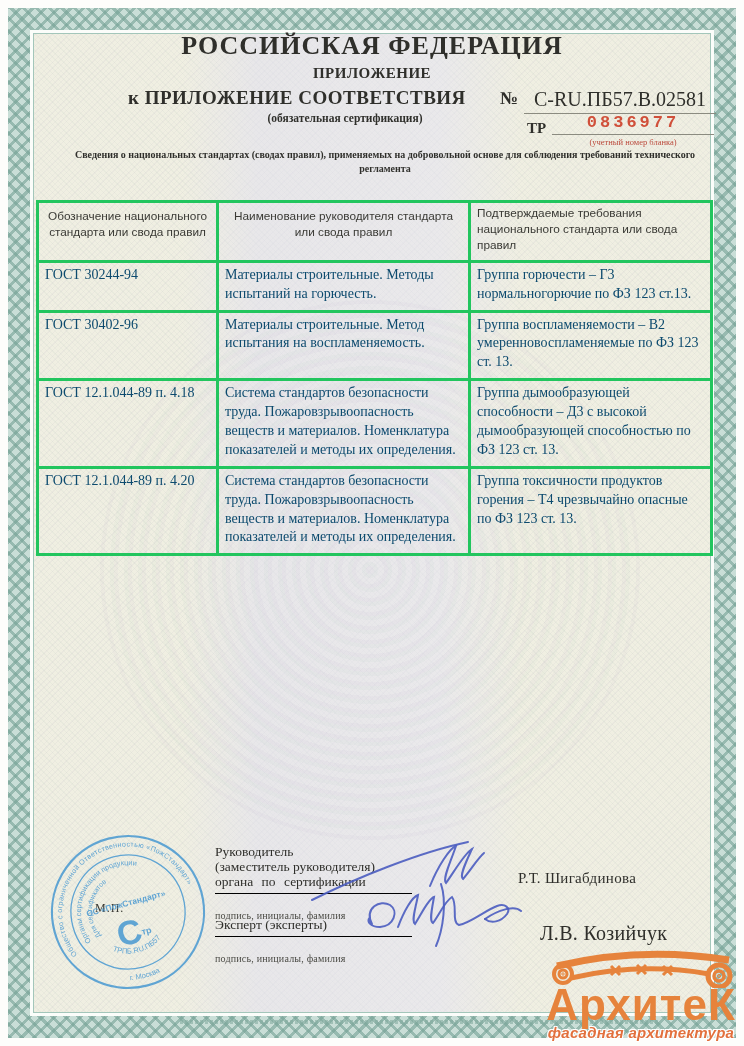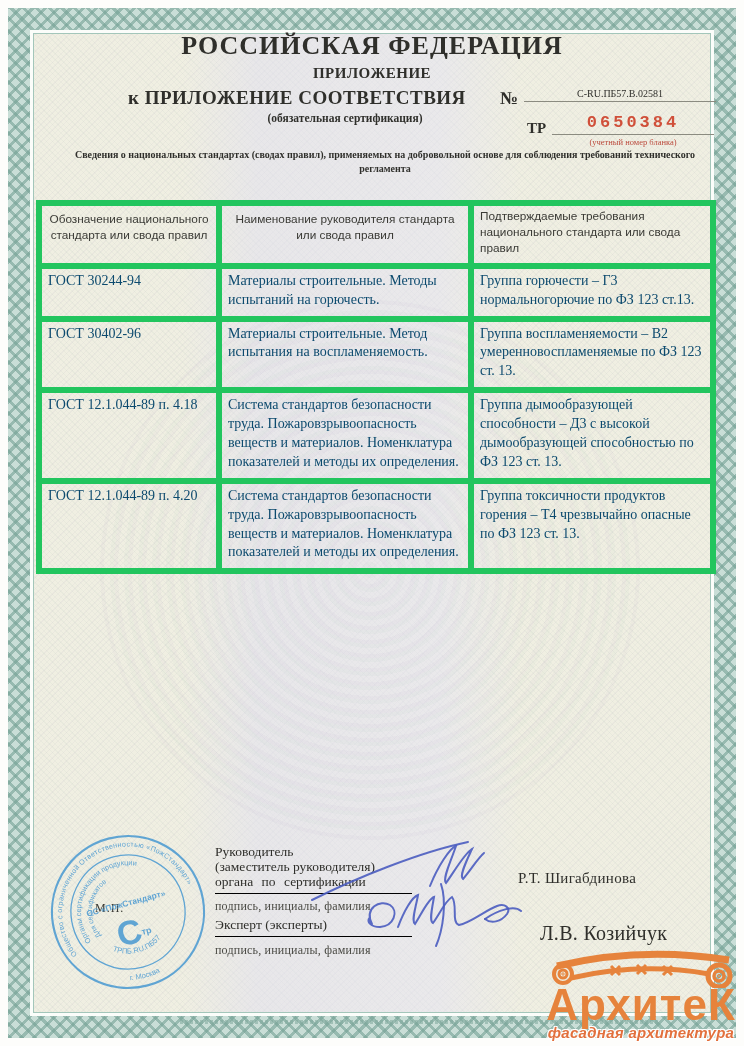--- a/index.html
+++ b/index.html
@@ -35,52 +35,52 @@
   }
   
   .country { position:absolute; left:0; top:31px; width:744px; z-index:2;
     text-align:center; font-size:26px; font-weight:bold; letter-spacing:1px; }
   .doc-type { position:absolute; left:0; top:65px; width:744px; z-index:2;
     text-align:center; font-size:15px; font-weight:bold; letter-spacing:.5px; }
   .cert-line { position:absolute; left:128px; top:87px; z-index:2;
     font-size:19px; font-weight:bold; letter-spacing:.5px; }
   .no-sign { position:absolute; left:500px; top:88px; z-index:2; font-size:18px; font-weight:bold; }
   .cert-number { position:absolute; left:524px; top:88px; width:192px; z-index:2;
-    text-align:center; font-size:10px; padding-bottom:2px; border-bottom:1px solid #8b8b80; }
+    text-align:center; font-size:20px; padding-bottom:2px; border-bottom:1px solid #8b8b80; }
   .mandatory { position:absolute; left:150px; top:112px; width:390px; z-index:2;
     text-align:center; font-size:11.5px; font-weight:bold; }
   .tr-label { position:absolute; left:527px; top:120px; z-index:2; font-size:15px; font-weight:bold; }
   .blank-number { position:absolute; left:552px; top:113px; width:162px; z-index:2;
     text-align:center; font-family:"Liberation Mono", monospace; font-weight:bold;
     font-size:17px; letter-spacing:3px; color:#d0503a;
     padding-bottom:2px; border-bottom:1px solid #8b8b80; }
   .blank-caption { position:absolute; left:552px; top:137px; width:162px; z-index:2;
     text-align:center; font-size:8.5px; color:#bb4a3c; }
   .subtitle { position:absolute; left:55px; top:148px; width:660px; z-index:2;
     text-align:center; font-size:10px; font-weight:bold; line-height:1.35; }
   
   table.std-table { position:absolute; left:36px; top:200px; width:674px; z-index:2;
     border-collapse:collapse; table-layout:fixed; }
   .std-table th, .std-table td {
-    border:6px solid #22c55e; vertical-align:top; padding:3px 6px 6px 6px;
+    border:3px solid #22c55e; vertical-align:top; padding:3px 6px 6px 6px;
   }
   .std-table col.c1 { width:180px; } .std-table col.c2 { width:252px; } .std-table col.c3 { width:242px; }
   .std-table th { font-family:"Liberation Sans", sans-serif; font-weight:normal;
     font-size:11.8px; line-height:1.35; color:#3a3a35; height:40px; }
   .std-table th.hc { text-align:center; padding-top:6px; }
   .std-table th.hl { text-align:left; }
   .std-table td { font-size:14px; line-height:1.35; color:#0c4a6e; text-align:left; }
   .std-table tr.r1 { height:44px; } .std-table tr.r2 { height:46px; }
   .std-table tr.r3 { height:73px; } .std-table tr.r4 { height:70px; }
   
   .role-block { position:absolute; left:215px; top:845px; width:197px; z-index:2;
     font-size:13.5px; line-height:1.1; }
   .role-block .l3 { word-spacing:5px; }
   .role-underline { border-bottom:1px solid #000000; padding-bottom:3px; }
-  .small-caption { font-size:12px; color:#4a4a44; margin-top:6px; letter-spacing:.2px; }
+  .small-caption { font-size:10px; color:#4a4a44; margin-top:16px; letter-spacing:.2px; }
   .expert-block { position:absolute; left:215px; top:917px; width:197px; z-index:2; font-size:13.5px; }
   .head-name { position:absolute; left:518px; top:870px; z-index:2; font-size:15px; letter-spacing:.3px; }
   .expert-name { position:absolute; left:540px; top:922px; z-index:2; font-size:20px; letter-spacing:.3px; }
   .mp-label { position:absolute; left:95px; top:901px; z-index:2; font-size:12px;
     letter-spacing:1px; color:#3a3a35; }
   svg.stamp { position:absolute; left:44px; top:828px; z-index:3; opacity:.88; }
   .stamp text { font-family:"Liberation Sans", sans-serif; fill:#4d9bd2; }
   svg.sigs { position:absolute; left:300px; top:830px; z-index:3; }
   .sigs path { fill:none; stroke:#4a5cc0; stroke-width:2; stroke-linecap:round; opacity:.9; }
   
@@ -103,21 +103,21 @@
   <div class="paper"></div>
   <div class="guilloche-center"></div>
 
   <div class="country">РОССИЙСКАЯ ФЕДЕРАЦИЯ</div>
   <div class="doc-type">ПРИЛОЖЕНИЕ</div>
   <div class="cert-line">к ПРИЛОЖЕНИЕ СООТВЕТСТВИЯ</div>
   <div class="no-sign">№</div>
   <div class="cert-number">С-RU.ПБ57.В.02581</div>
   <div class="mandatory">(обязательная сертификация)</div>
   <div class="tr-label">ТР</div>
-  <div class="blank-number">0650384</div>
+  <div class="blank-number">0836977</div>
   <div class="blank-caption">(учетный номер бланка)</div>
   <div class="subtitle">Сведения о национальных стандартах (сводах правил), применяемых на добровольной основе для соблюдения требований технического регламента</div>
 
   <table class="std-table">
     <colgroup>
         <col class="c1">
         <col class="c2">
         <col class="c3">
       </colgroup>
     <thead>

